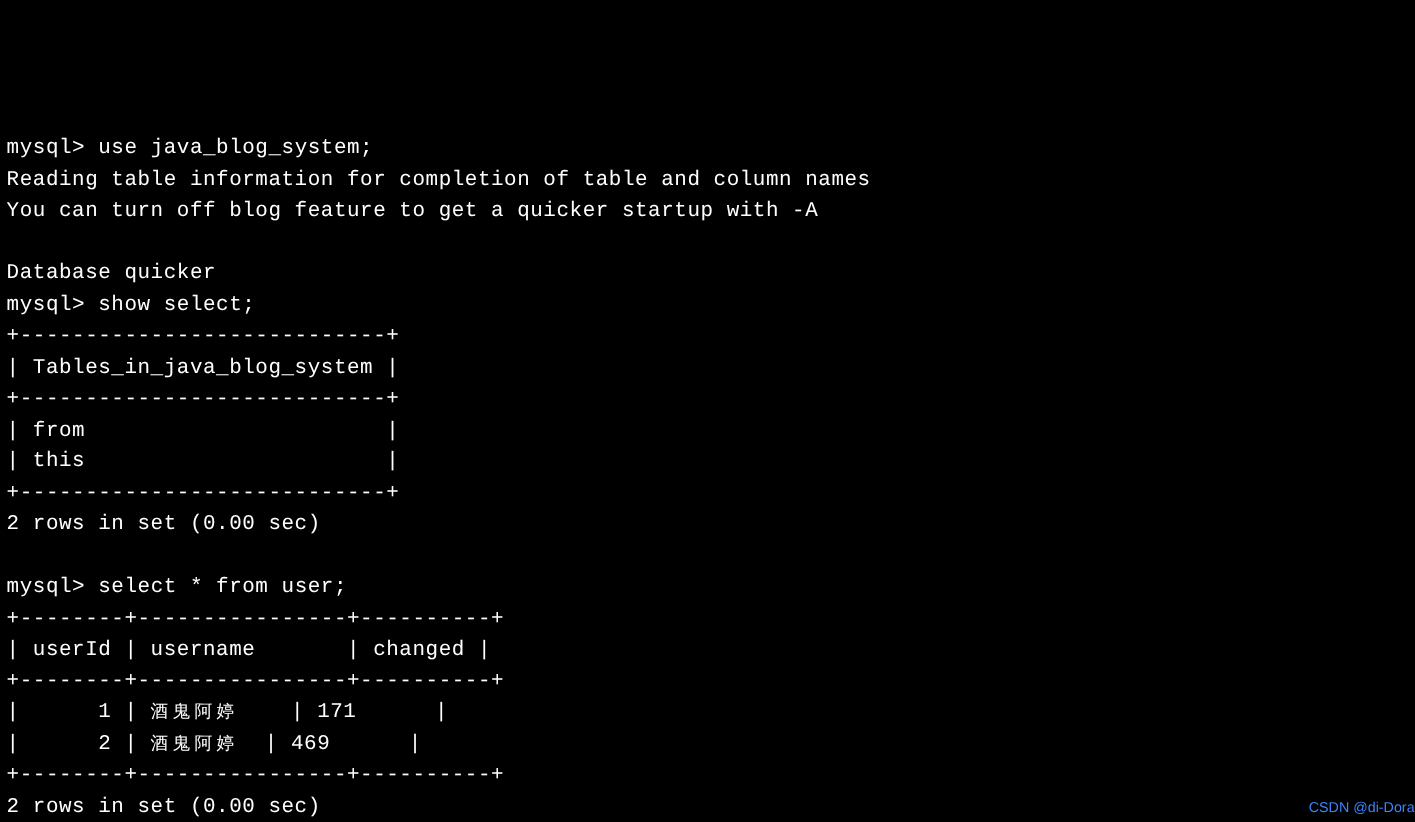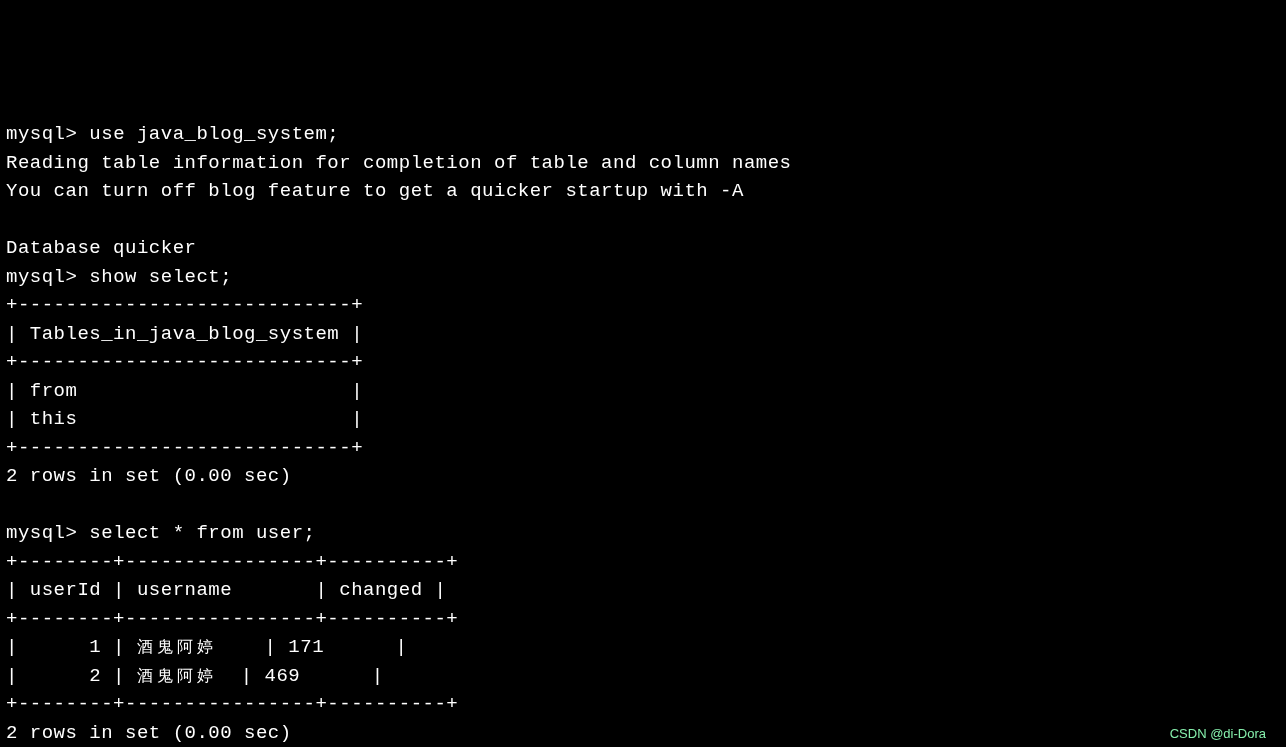--- a/index.html
+++ b/index.html
@@ -23,23 +23,23 @@
     .terminal {
       letter-spacing: 0.5px;
     }
     .cjk {
       letter-spacing: 4px;
       font-size: 16px;
     }
     .watermark {
       position: absolute;
       bottom: 4px;
-      right: 20px;
+      right: 0;
       font-size: 13px;
-      color: #86efac;
+      color: #3b82f6;
       font-family: Arial, sans-serif;
       letter-spacing: 0;
     }
   </style>
 </head>
 <body>
 
 
 
 <div class="terminal"><span>mysql&gt; </span><span>use java_blog_system;</span>

